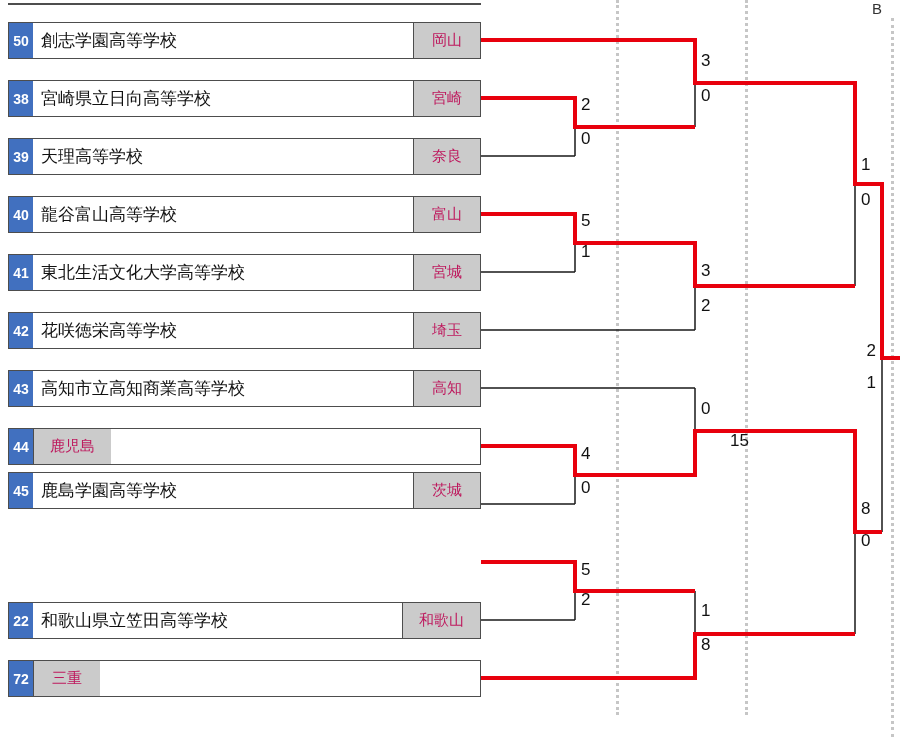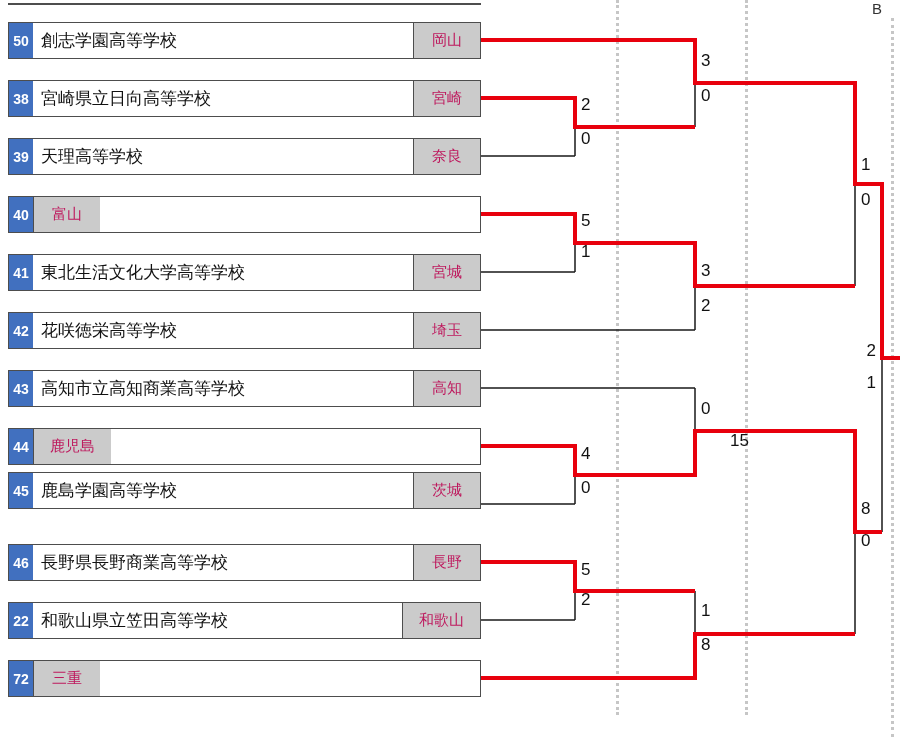--- a/index.html
+++ b/index.html
@@ -85,20 +85,21 @@
     <div class="tname">宮崎県立日向高等学校</div>
     <div class="pref">宮崎</div>
   </div>
   <div class="row" style="top:138px">
     <div class="seed">39</div>
     <div class="tname">天理高等学校</div>
     <div class="pref">奈良</div>
   </div>
   <div class="row" style="top:196px">
     <div class="seed">40</div>
+    <div class="tname">龍谷富山高等学校</div>
     <div class="pref">富山</div>
   </div>
   <div class="row" style="top:254px">
     <div class="seed">41</div>
     <div class="tname">東北生活文化大学高等学校</div>
     <div class="pref">宮城</div>
   </div>
   <div class="row" style="top:312px">
     <div class="seed">42</div>
     <div class="tname">花咲徳栄高等学校</div>
@@ -110,25 +111,20 @@
     <div class="pref">高知</div>
   </div>
   <div class="row" style="top:428px">
     <div class="seed">44</div>
     <div class="pref">鹿児島</div>
   </div>
   <div class="row" style="top:472px">
     <div class="seed">45</div>
     <div class="tname">鹿島学園高等学校</div>
     <div class="pref">茨城</div>
-  </div>
-  <div class="row" style="top:544px">
-    <div class="seed">46</div>
-    <div class="tname">長野県長野商業高等学校</div>
-    <div class="pref">長野</div>
   </div>
   <div class="row" style="top:602px">
     <div class="seed">22</div>
     <div class="tname">和歌山県立笠田高等学校</div>
     <div class="pref">和歌山</div>
   </div>
   <div class="row" style="top:660px">
     <div class="seed">72</div>
     <div class="pref">三重</div>
   </div>

